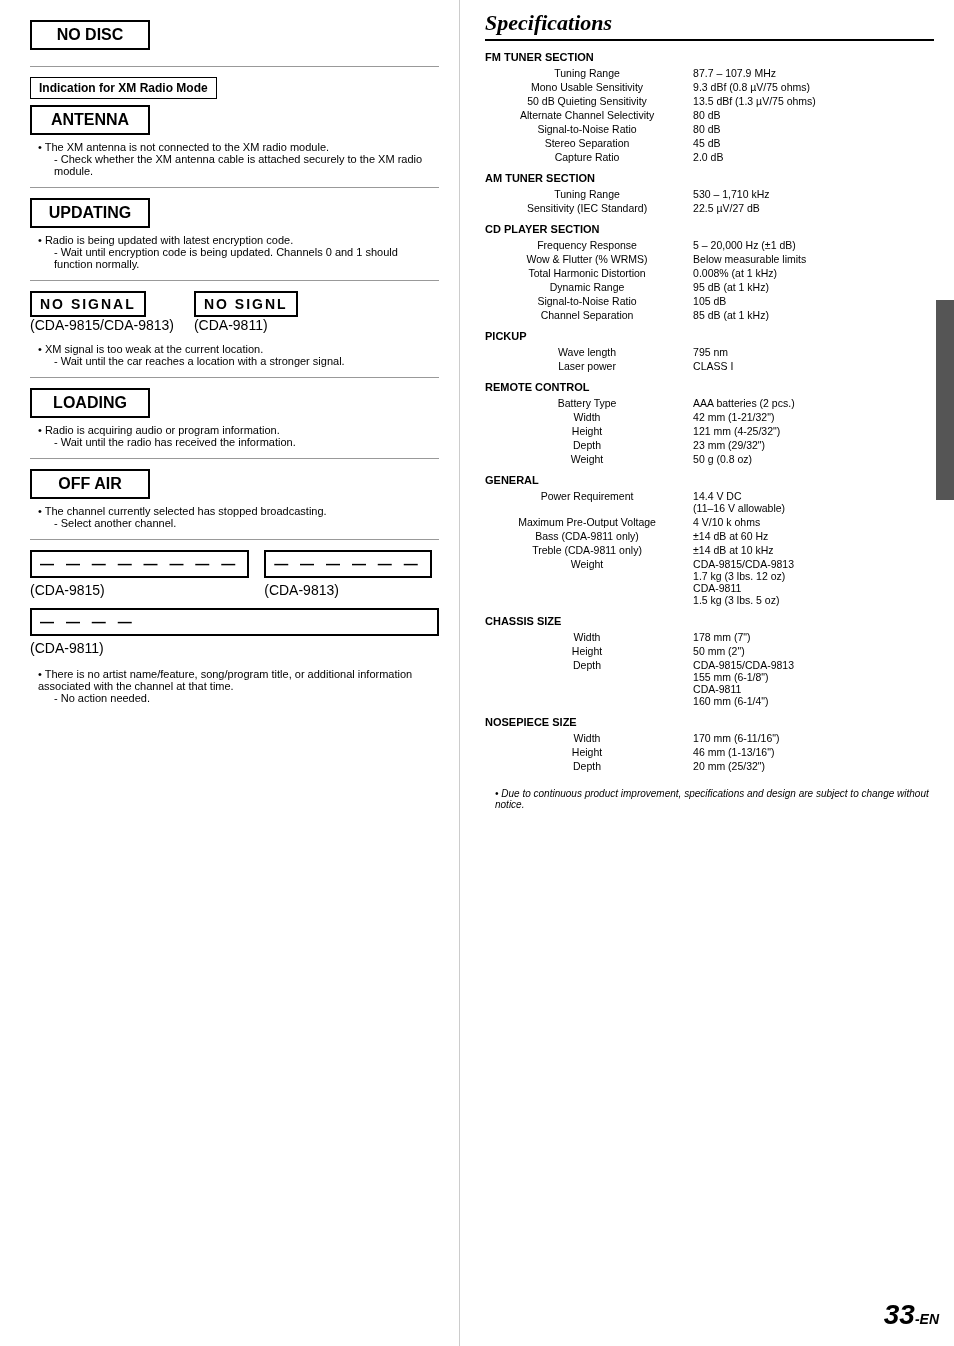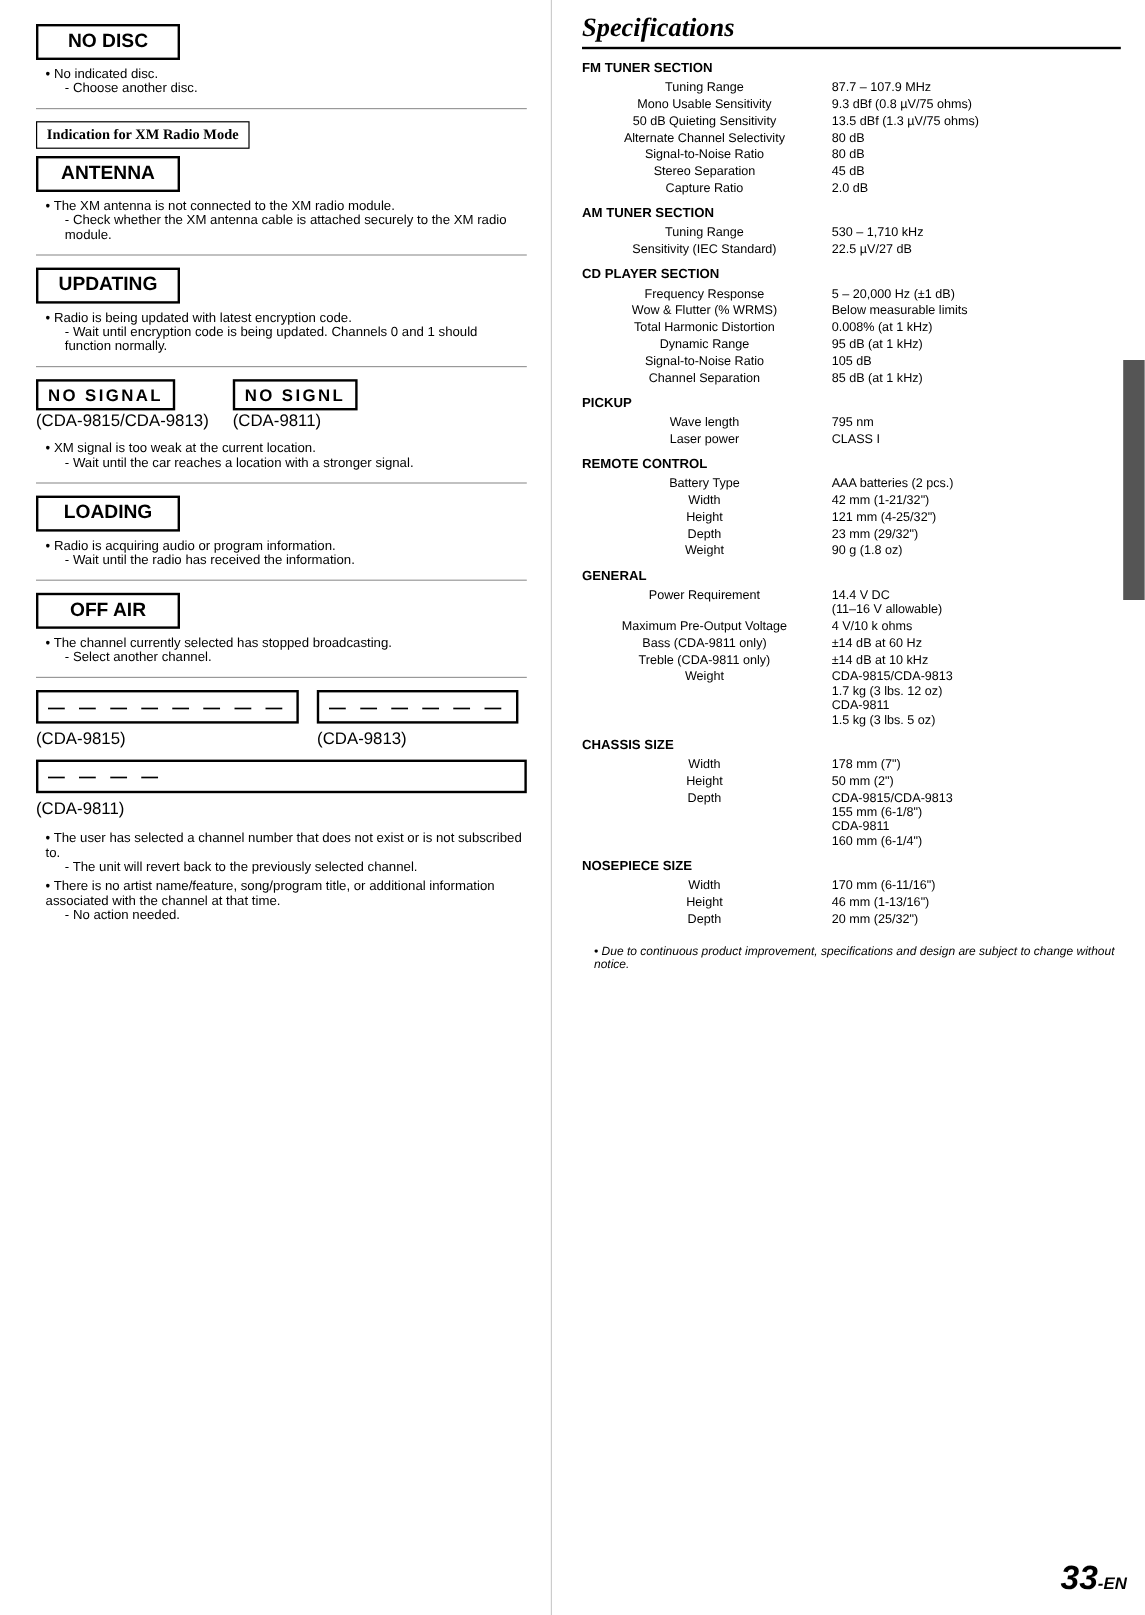--- a/index.html
+++ b/index.html
@@ -37,21 +37,20 @@
       text-align: center;
     }
 
     .section-title-box {
       border: 1px solid #000;
       padding: 3px 8px;
       display: inline-block;
       font-size: 12px;
       font-weight: bold;
       margin-bottom: 6px;
-      font-family: Liberation Serif, serif;
     }
 
     .bullet-section {
       margin-bottom: 8px;
     }
 
     .bullet-section ul {
       list-style: none;
       padding-left: 8px;
     }
@@ -197,26 +196,20 @@
     }
   </style>
 </head>
 <body>
 
 <div class="left-column">
 
   
   <div class="bullet-section">
     <div class="display-box">NO DISC</div>
-    <ul>
-      <li>
-        <span>No indicated disc.</span>
-        <span class="sub-item">Choose another disc.</span>
-      </li>
-    </ul>
   </div>
 
   <hr class="section-divider">
 
   
   <div class="section-title-box">Indication for XM Radio Mode</div>
 
   
   <div class="bullet-section">
     <div class="display-box">ANTENNA</div>
@@ -305,24 +298,20 @@
       <div class="dashes-group">
         <div class="dash-display">— — — — — —</div>
         <span class="model-label">(CDA-9813)</span>
       </div>
     </div>
     <div class="dashes-group" style="margin-bottom: 6px;">
       <div class="dash-display">— — — —</div>
       <span class="model-label">(CDA-9811)</span>
     </div>
     <ul>
-      <li>
-        <span>The user has selected a channel number that does not exist or is not subscribed to.</span>
-        <span class="sub-item">The unit will revert back to the previously selected channel.</span>
-      </li>
       <li style="margin-top: 4px;">
         <span>There is no artist name/feature, song/program title, or additional information associated with the channel at that time.</span>
         <span class="sub-item">No action needed.</span>
       </li>
     </ul>
   </div>
 
 </div>
 
 <div class="right-column">
@@ -435,21 +424,21 @@
     <tr>
           <td>Height</td>
           <td>121 mm (4-25/32")</td>
         </tr>
     <tr>
           <td>Depth</td>
           <td>23 mm (29/32")</td>
         </tr>
     <tr>
           <td>Weight</td>
-          <td>90 g (1.8 oz)</td>
+          <td>50 g (0.8 oz)</td>
         </tr>
   </tbody>
     </table>
 
   <div class="spec-section-header">GENERAL</div>
   <table class="spec-table">
     <tbody>
         <tr>
       <td>Power Requirement</td>
       <td style="white-space: pre-line;">14.4 V DC

